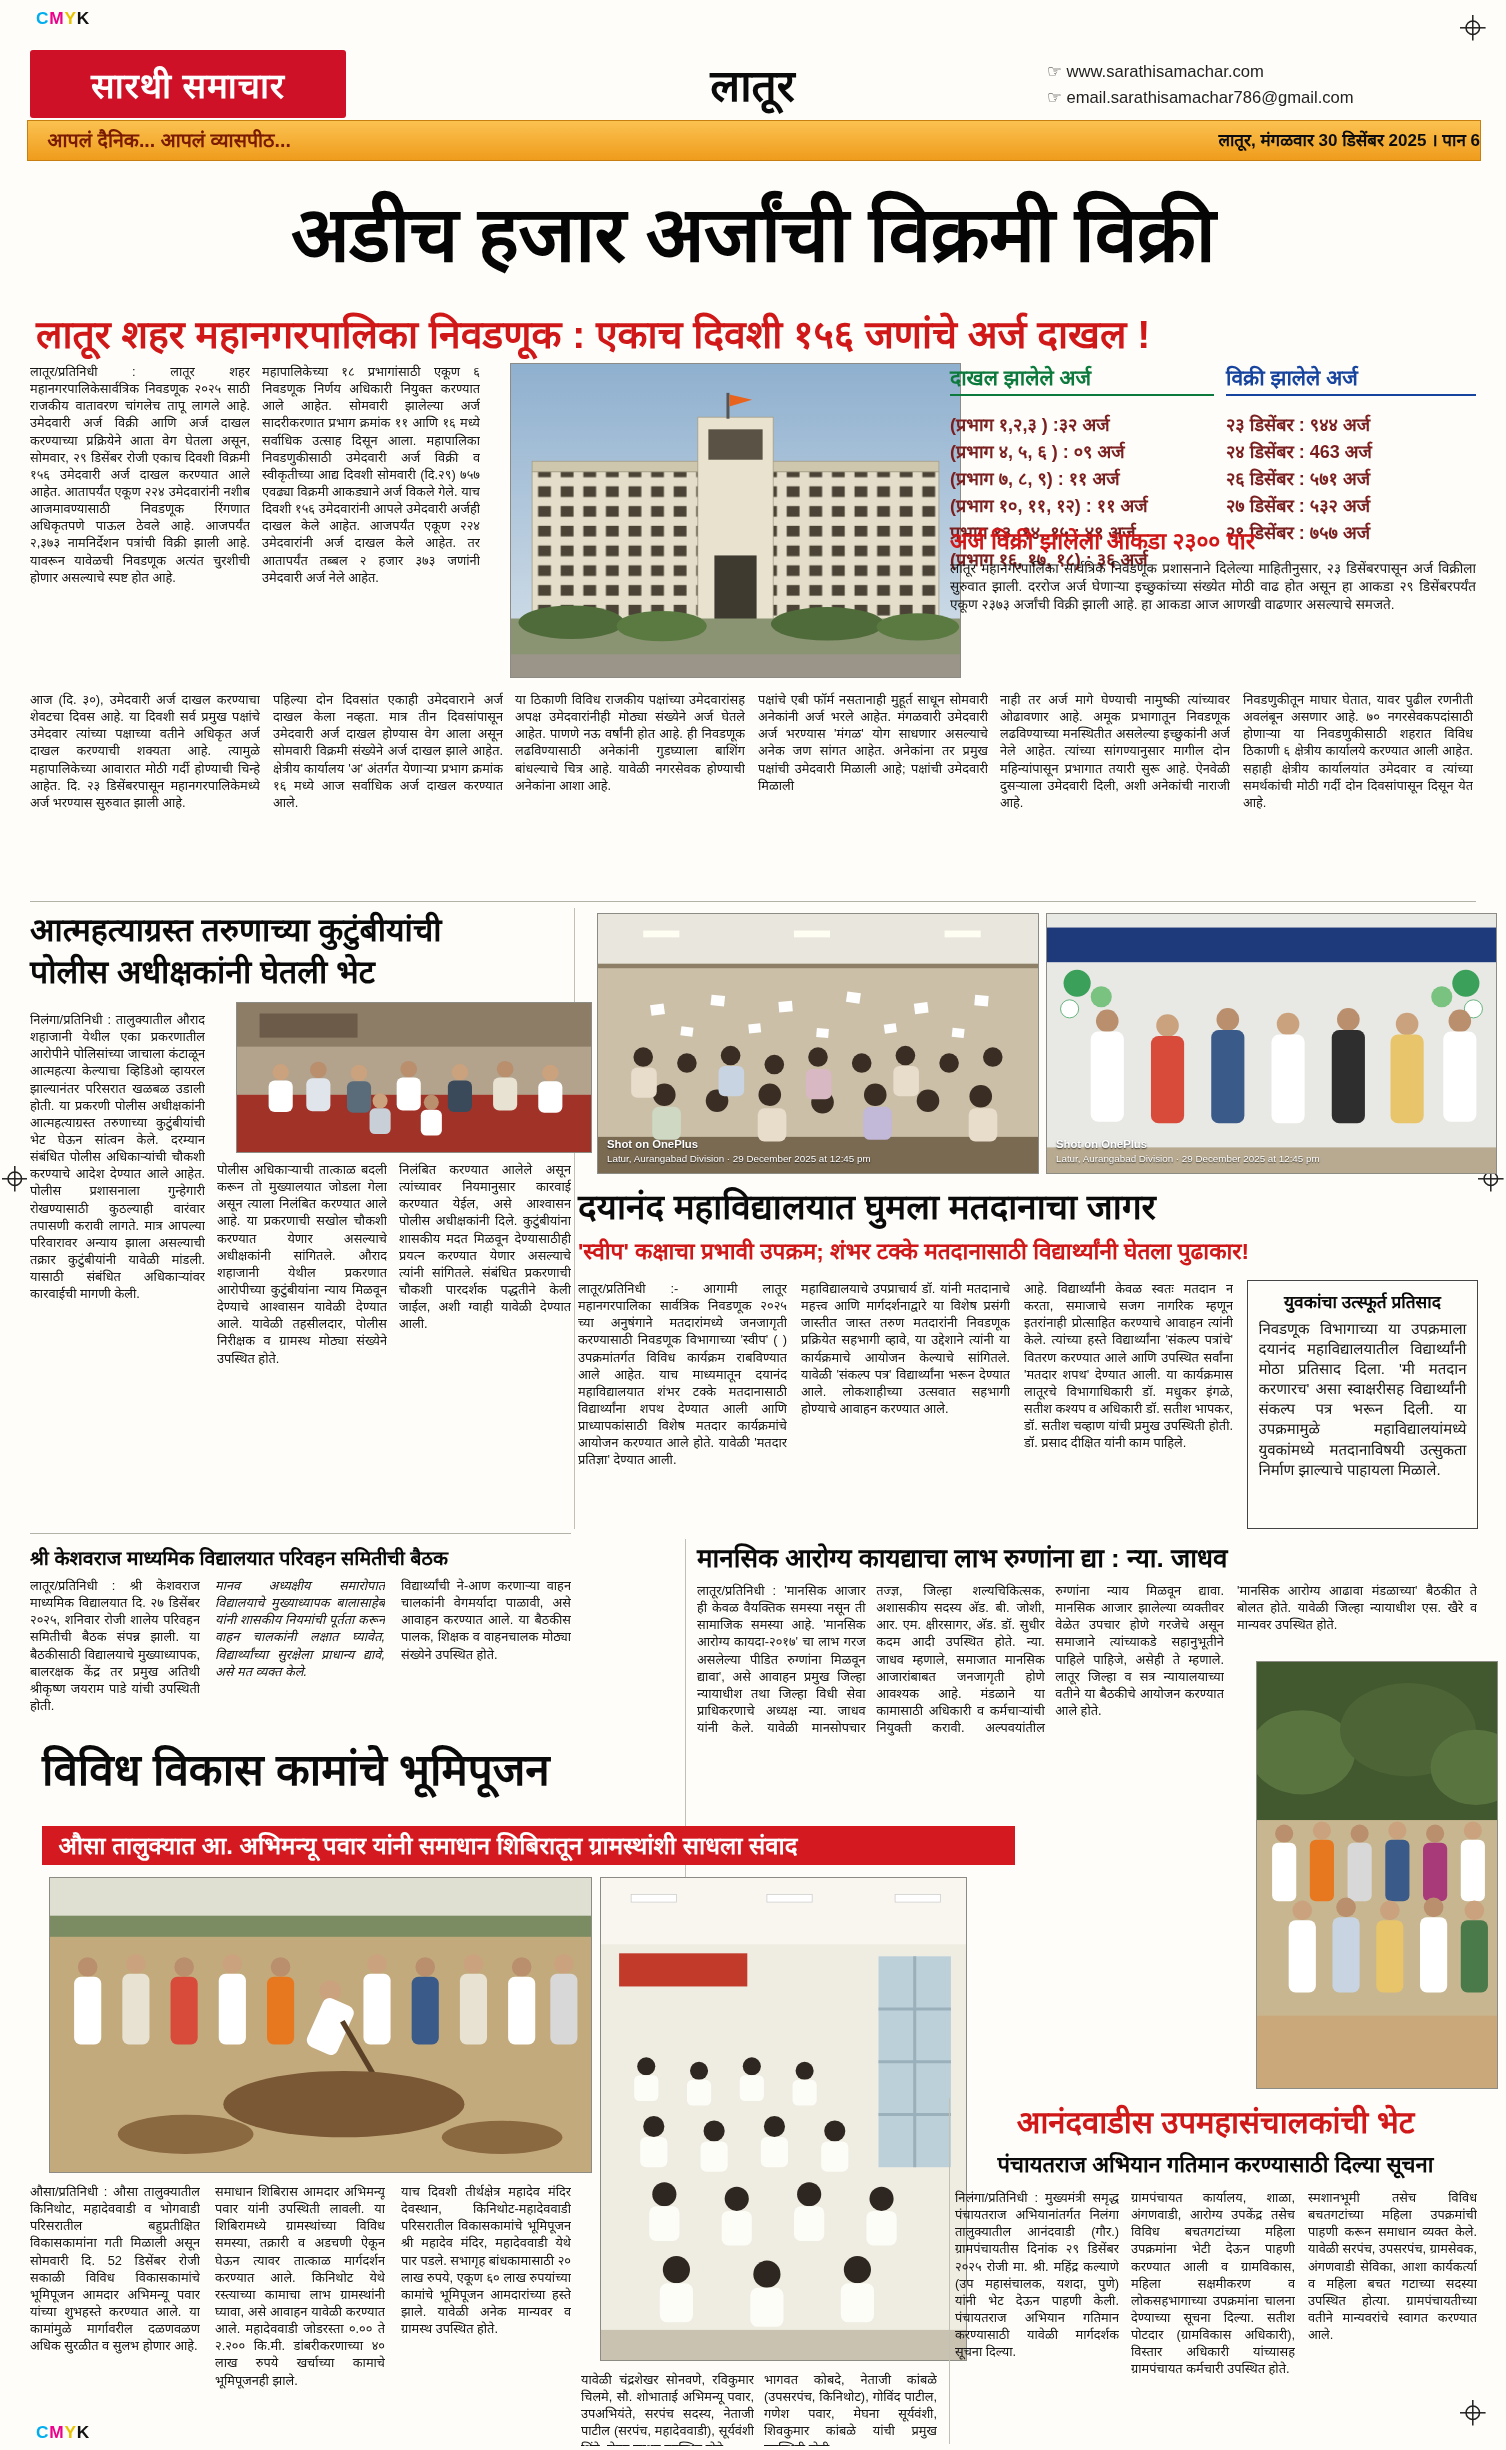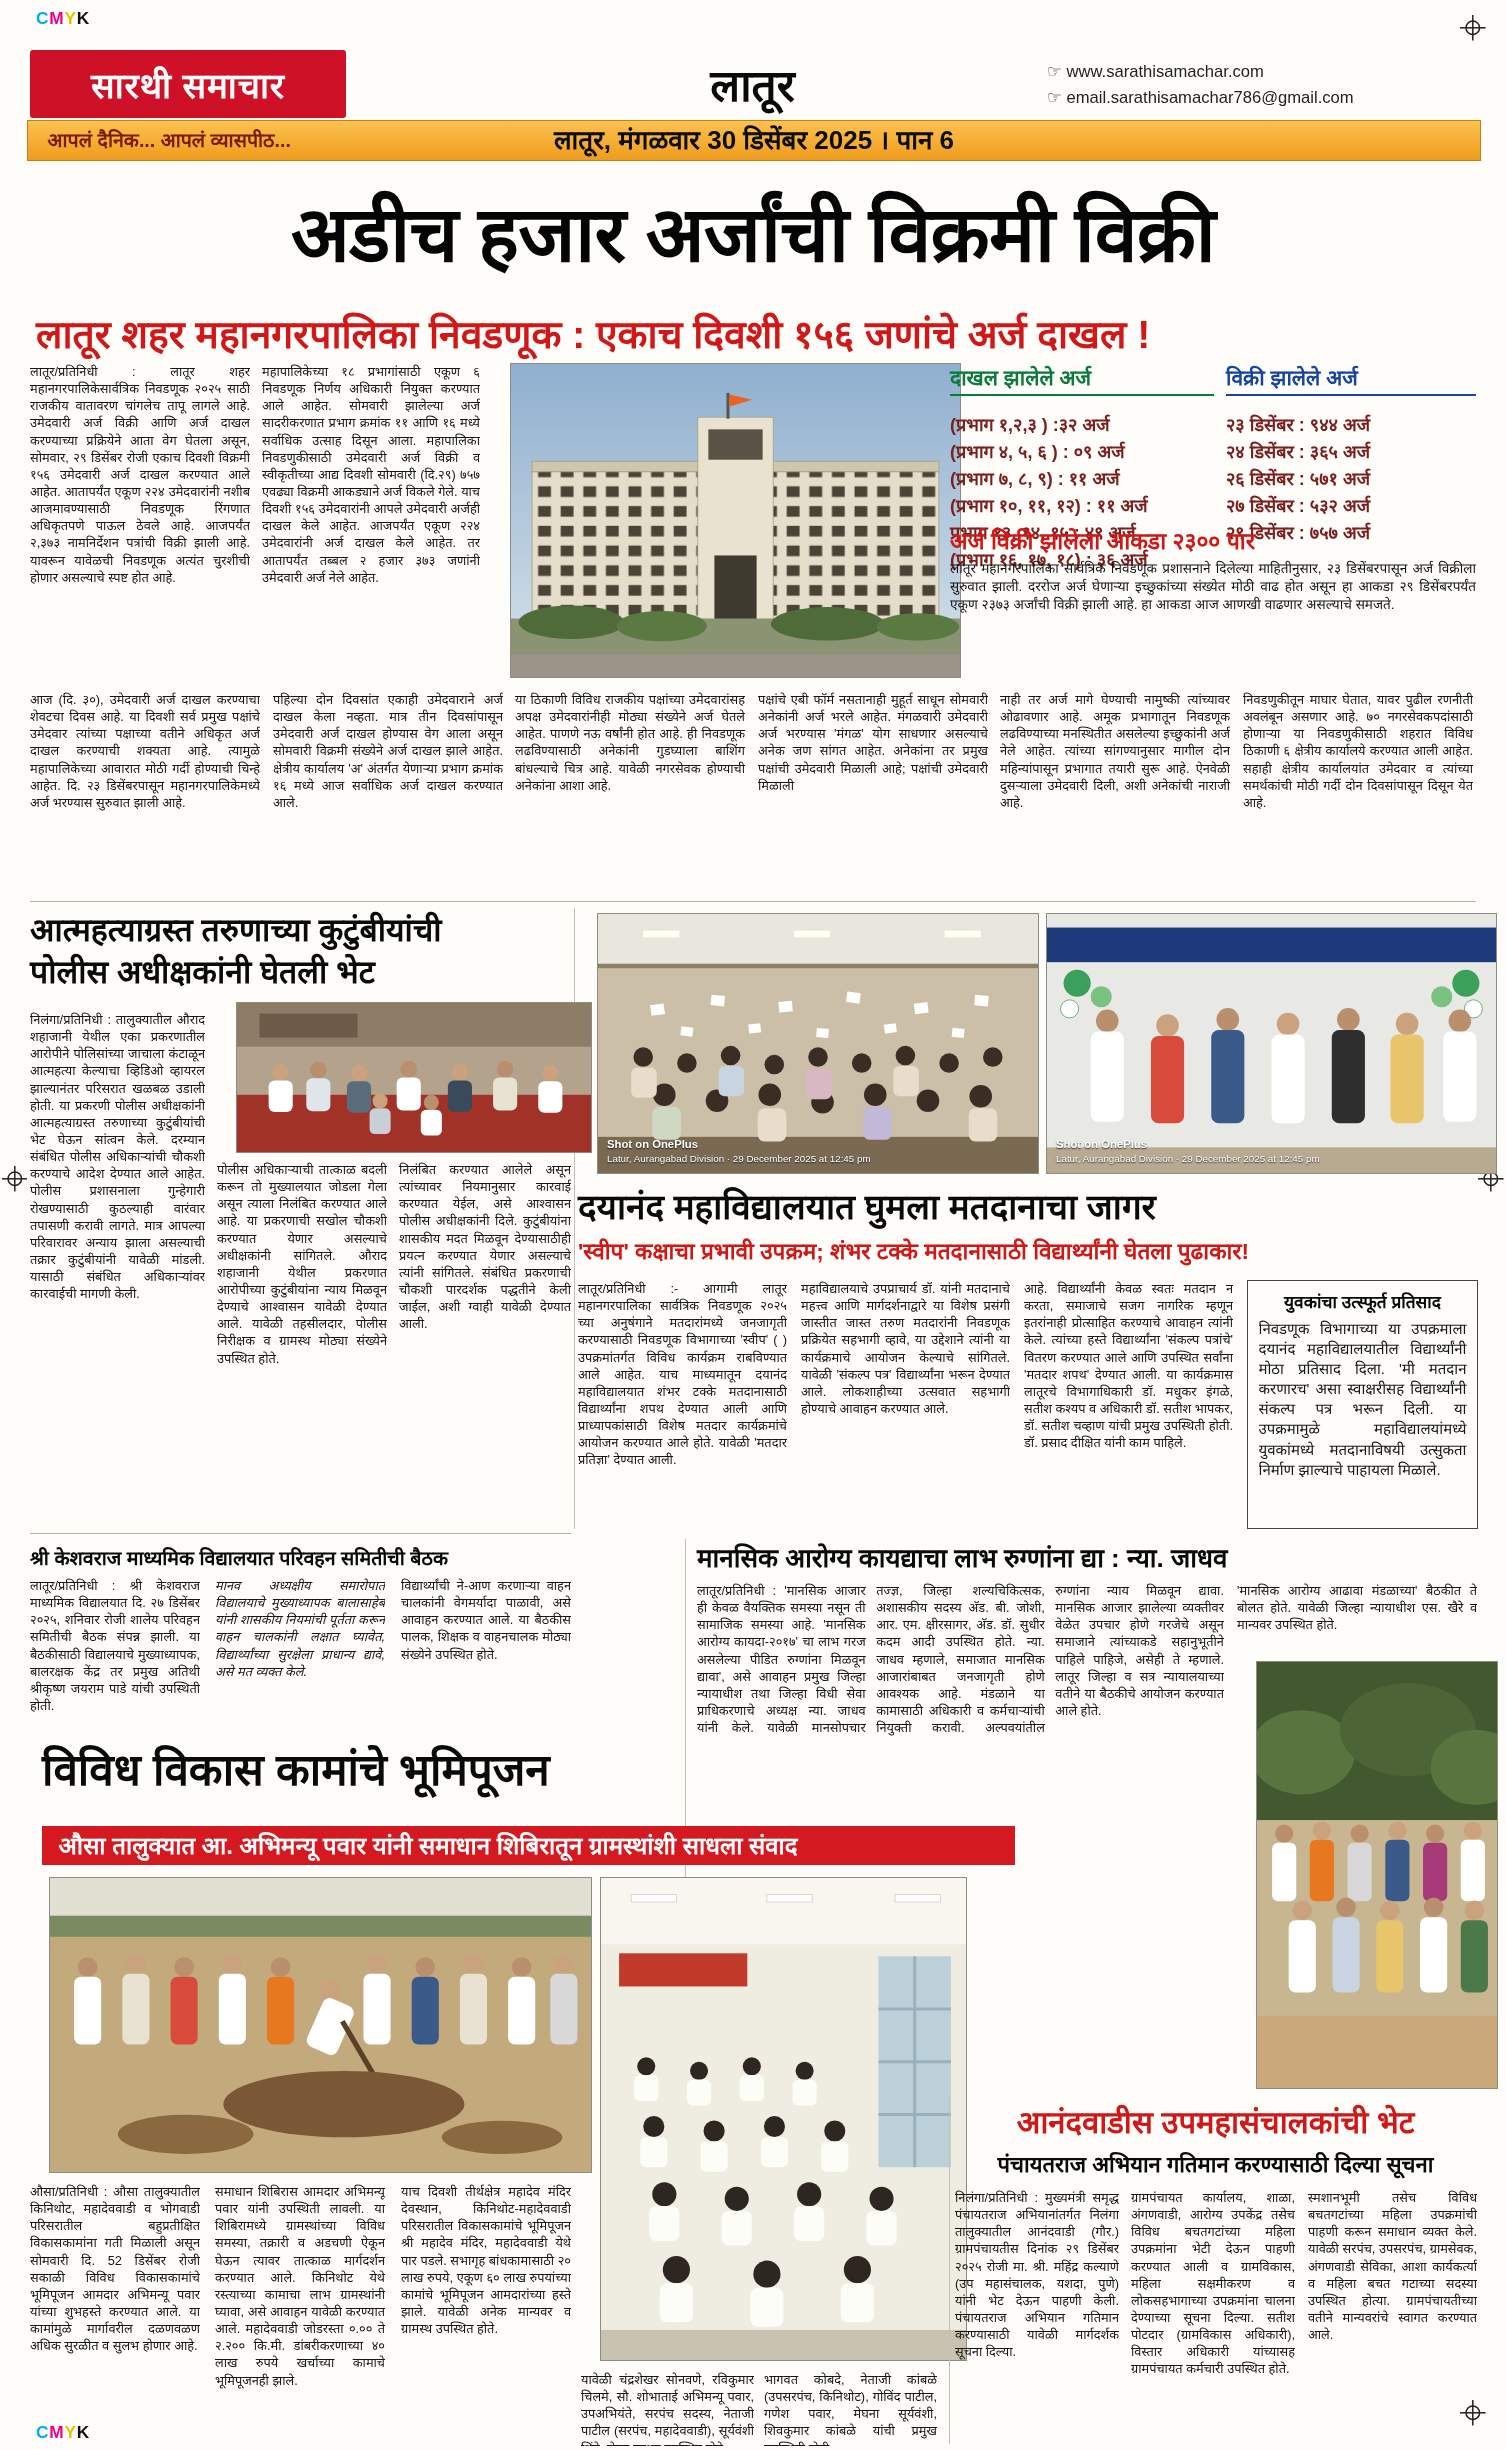--- a/index.html
+++ b/index.html
@@ -13,21 +13,21 @@
   .cmyk{font-size:17.3px;font-weight:bold;letter-spacing:0.8px;}
   .cmyk .c{color:#00aeef}.cmyk .m{color:#ec008c}.cmyk .y{color:#e8c400}.cmyk .k{color:#111}
   .regmark{width:25.6px;height:25.6px;}
   
   .logo-box{left:30px;top:50px;width:316px;height:68px;background:#ce1126;display:flex;align-items:center;justify-content:center;border-radius:3px;}
   .logo-text{color:#fff;font-size:35px;font-weight:800;letter-spacing:0.8px;}
   .city-title{left:346px;top:54px;width:813px;text-align:center;font-size:44px;font-weight:800;color:#0a0a0a;}
   .header-links{left:1047px;top:59px;width:431px;font-size:16.6px;line-height:1.55;color:#222;}
   .topbar{left:27px;top:120px;width:1452px;height:39px;background:linear-gradient(180deg,#fbc251,#ef9c1c);border:0.8px solid #c87f12;text-decoration:underline;}
   .tagline{position:absolute;left:19.6px;top:0;height:39px;line-height:39px;font-size:19.6px;font-weight:bold;color:#7a1a00;}
-  .dateline{position:absolute;left:0;right:0;top:0;height:39px;line-height:39px;text-align:center;font-size:26px;font-weight:800;color:#0d0d0d;}
+  .dateline{position:absolute;left:0;right:0;top:0;height:39px;line-height:39px;text-align:right;font-size:17px;font-weight:800;color:#0d0d0d;}
   
   .lead-headline{left:30px;top:179px;width:1446px;text-align:center;font-size:77px;font-weight:800;color:#050505;letter-spacing:-0.8px;}
   .lead-subhead{left:36px;top:306px;width:1431px;font-size:39px;font-weight:800;color:#d01818;}
   .stats-title{font-size:21px;font-weight:800;padding-bottom:3px;margin-bottom:16px;}
   .stats-filed .stats-title{color:#0b7a3c;border-bottom:2.3px solid #0b7a3c;}
   .stats-sold .stats-title{color:#17449e;border-bottom:2.3px solid #17449e;}
   .stats-item{font-size:18px;font-weight:bold;color:#7a1f1f;line-height:1.5;}
   .milestone-head{left:950px;top:524px;width:527px;font-size:23px;font-weight:800;color:#d01818;}
   .milestone-body{left:950px;top:560px;width:526px;height:119px;font-size:13.6px;}
   
@@ -140,21 +140,21 @@
     <div class="stats-item">(प्रभाग १,२,३ ) :३२ अर्ज</div>
     <div class="stats-item">(प्रभाग ४, ५, ६ ) : ०९ अर्ज</div>
     <div class="stats-item">(प्रभाग ७, ८, ९) : ११ अर्ज</div>
     <div class="stats-item">(प्रभाग १०, ११, १२) : ११ अर्ज</div>
     <div class="stats-item">प्रभाग १३, १४, १५ : ४९ अर्ज</div>
     <div class="stats-item">(प्रभाग १६, १७, १८) : ३६ अर्ज</div>
   </div>
   <div class="abs stats-sold" style="left:1226px;top:363px;width:250px;">
     <div class="stats-title">विक्री झालेले अर्ज</div>
     <div class="stats-item">२३ डिसेंबर : ९४४ अर्ज</div>
-    <div class="stats-item">२४ डिसेंबर : ३६५ अर्ज</div>
+    <div class="stats-item">२४ डिसेंबर : 463 अर्ज</div>
     <div class="stats-item">२६ डिसेंबर : ५७१ अर्ज</div>
     <div class="stats-item">२७ डिसेंबर : ५३२ अर्ज</div>
     <div class="stats-item">२९ डिसेंबर : ७५७ अर्ज</div>
   </div>
 
   <div class="abs milestone-head">अर्ज विक्री झालेला आकडा २३०० पार</div>
   <div class="abs milestone-body textcol">लातूर महानगरपालिका सार्वत्रिक निवडणूक प्रशासनाने दिलेल्या माहितीनुसार, २३ डिसेंबरपासून अर्ज विक्रीला सुरुवात झाली. दररोज अर्ज घेणाऱ्या इच्छुकांच्या संख्येत मोठी वाढ होत असून हा आकडा २९ डिसेंबरपर्यंत एकूण २३७३ अर्जांची विक्री झाली आहे. हा आकडा आज आणखी वाढणार असल्याचे समजते.</div>
 
   <div class="abs textcol" style="left:30px;top:691px;width:230px;height:202px;">आज (दि. ३०), उमेदवारी अर्ज दाखल करण्याचा शेवटचा दिवस आहे. या दिवशी सर्व प्रमुख पक्षांचे उमेदवार त्यांच्या पक्षाच्या वतीने अधिकृत अर्ज दाखल करण्याची शक्यता आहे. त्यामुळे महापालिकेच्या आवारात मोठी गर्दी होण्याची चिन्हे आहेत. दि. २३ डिसेंबरपासून महानगरपालिकेमध्ये अर्ज भरण्यास सुरुवात झाली आहे.</div>
   <div class="abs textcol" style="left:273px;top:691px;width:230px;height:202px;">पहिल्या दोन दिवसांत एकाही उमेदवाराने अर्ज दाखल केला नव्हता. मात्र तीन दिवसांपासून उमेदवारी अर्ज दाखल होण्यास वेग आला असून सोमवारी विक्रमी संख्येने अर्ज दाखल झाले आहेत. क्षेत्रीय कार्यालय 'अ' अंतर्गत येणाऱ्या प्रभाग क्रमांक १६ मध्ये आज सर्वाधिक अर्ज दाखल करण्यात आले.</div>

